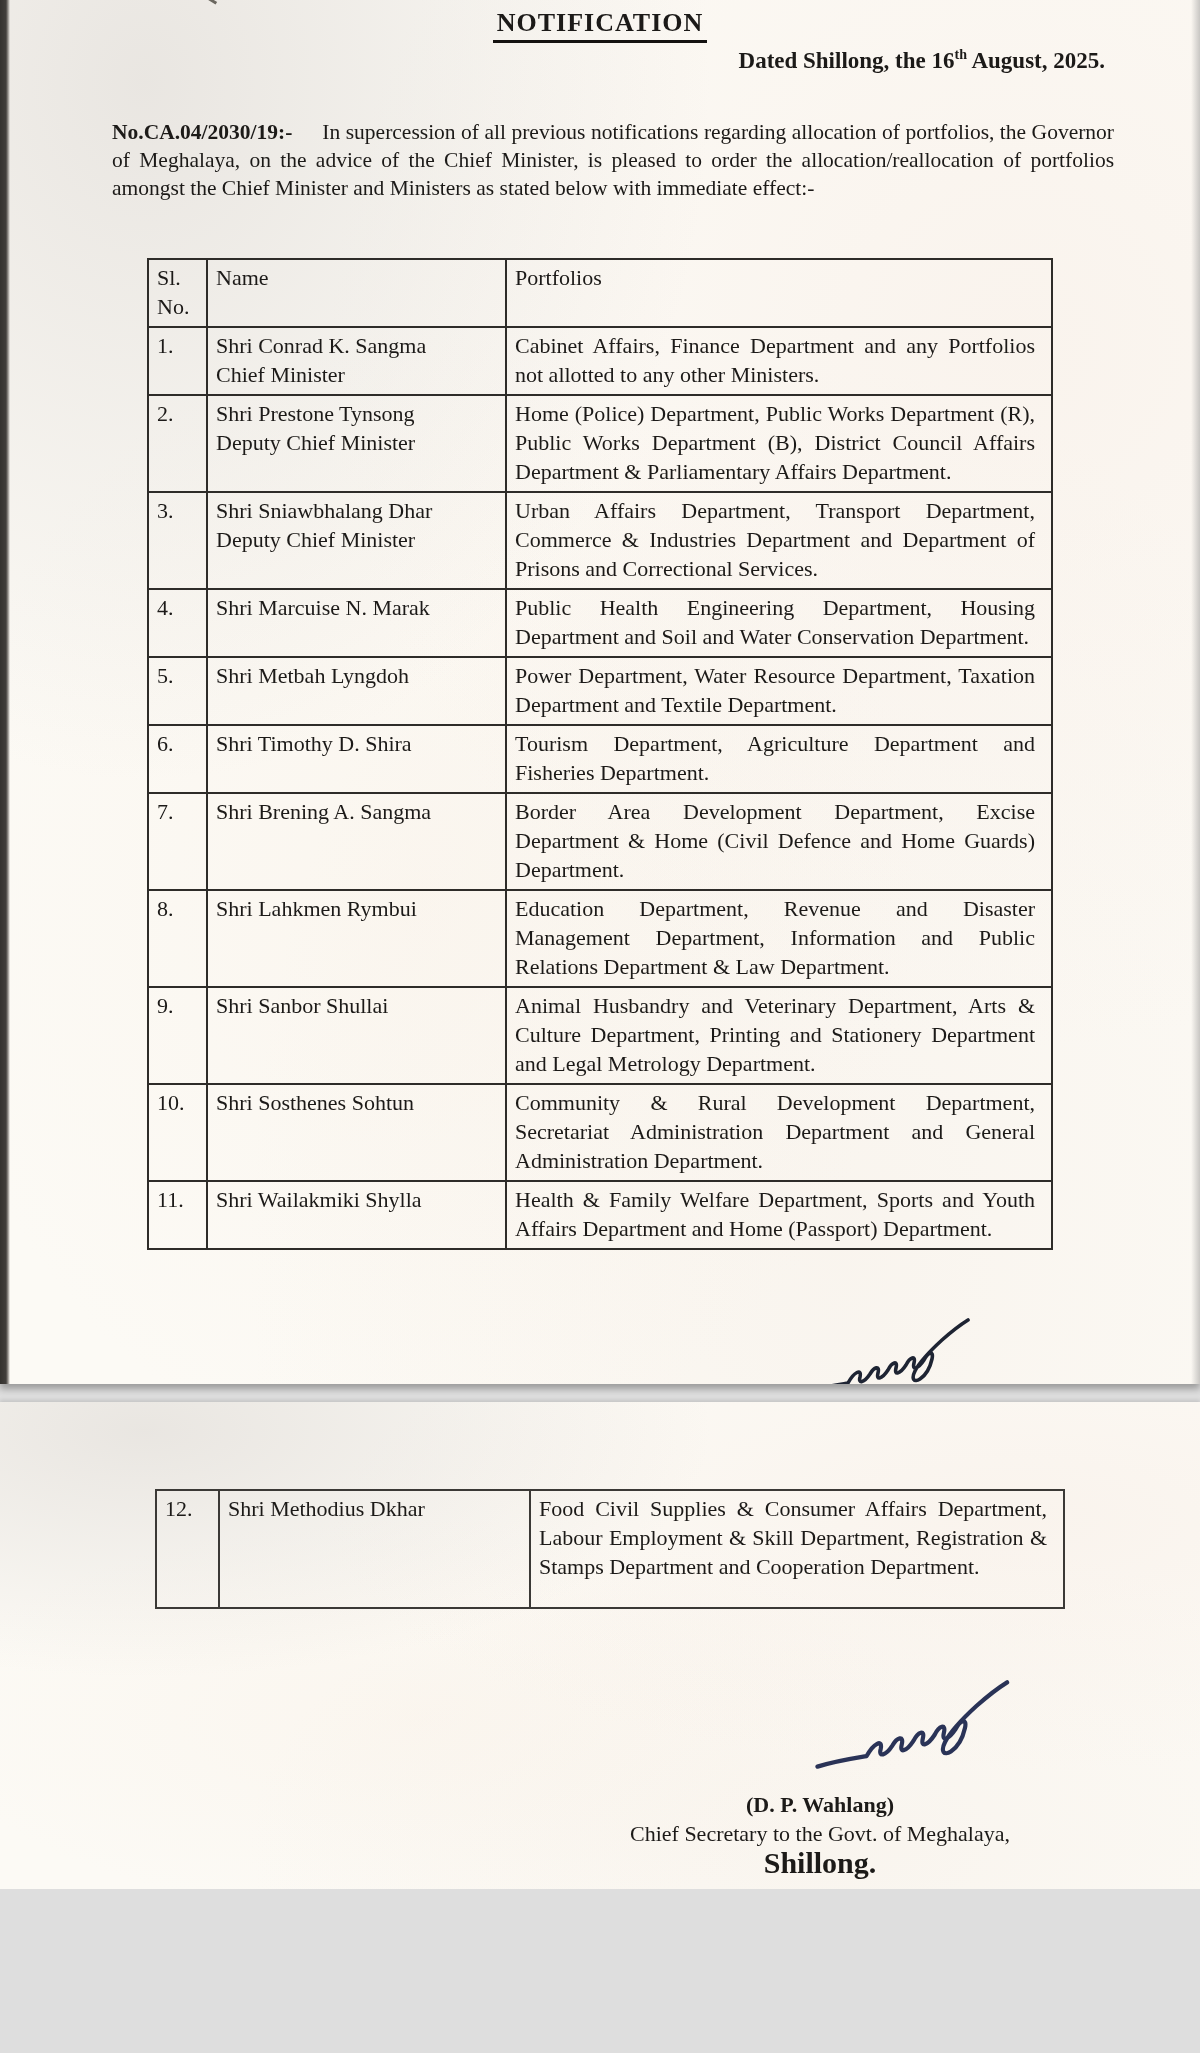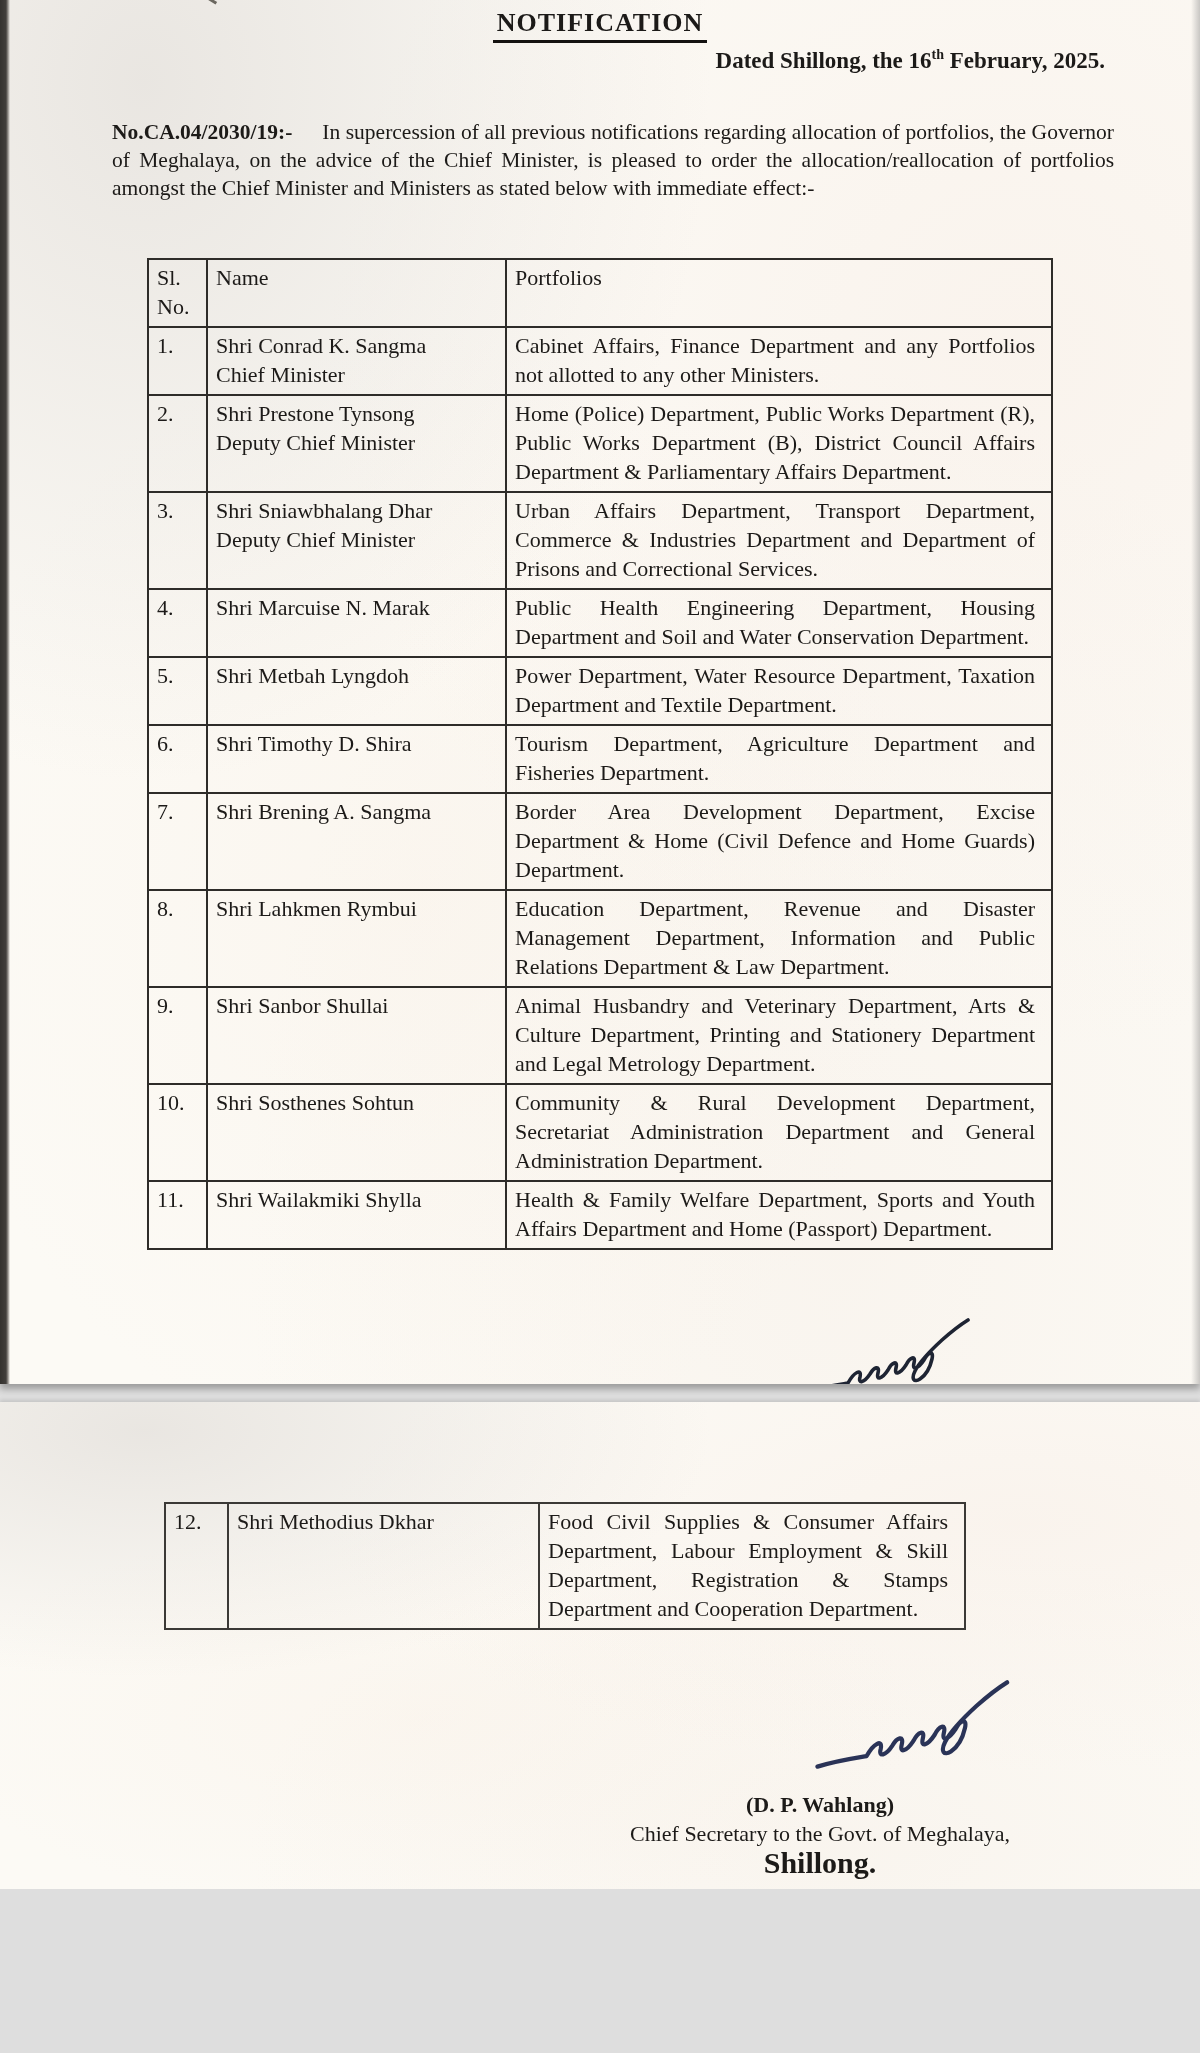--- a/index.html
+++ b/index.html
@@ -60,21 +60,21 @@
   .ref-para .ref { font-weight: bold; margin-right: 30px; }
 
   table.portfolio {
     position: absolute;
     border-collapse: collapse;
     table-layout: fixed;
     font-size: 22px;
     line-height: 29px;
   }
   #table1 { left: 147px; top: 258px; width: 906px; }
-  #table2 { left: 155px; top: 100px;  width: 802px; margin-left: 9px; }
+  #table2 { left: 155px; top: 87px;  width: 910px; }
   table.portfolio td, table.portfolio th {
     border: 2px solid #2e2c29;
     vertical-align: top;
     padding: 3px 16px 5px 8px;
     font-weight: normal;
   }
   #table2 td, #table2 th { border-color: #3b3936; }
   #table1 col.c-no   { width: 59px; }
   #table1 col.c-name { width: 299px; }
   #table2 col.c-no   { width: 63px; }
@@ -100,21 +100,21 @@
 
 <div class="page" id="page1">
   <div class="left-strip"></div>
   <div class="right-shadow"></div>
   <div class="corner-mark"></div>
 
   <div class="doc-title">
     <span>NOTIFICATION</span>
   </div>
 
-  <div class="date-line"><span>Dated Shillong, the 16</span><sup>th</sup><span> February, 2025.</span></div>
+  <div class="date-line"><span>Dated Shillong, the 16</span><sup>th</sup><span> August, 2025.</span></div>
 
   <p class="ref-para"><span class="ref">No.CA.04/2030/19:-</span><span>In supercession of all previous notifications regarding allocation of portfolios, the Governor of Meghalaya, on the advice of the Chief Minister, is pleased to order the allocation/reallocation of portfolios amongst the Chief Minister and Ministers as stated below with immediate effect:-</span></p>
 
   <table class="portfolio" id="table1">
     <colgroup>
         <col class="c-no">
         <col class="c-name">
         <col class="c-port">
       </colgroup>
     <thead>

